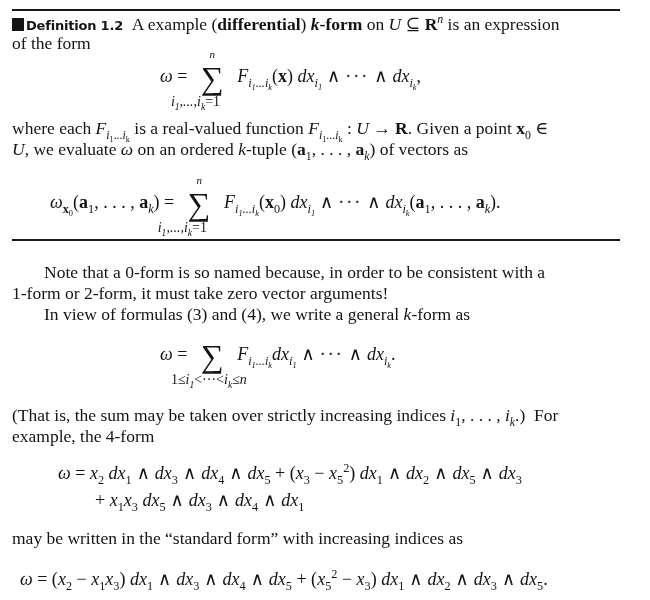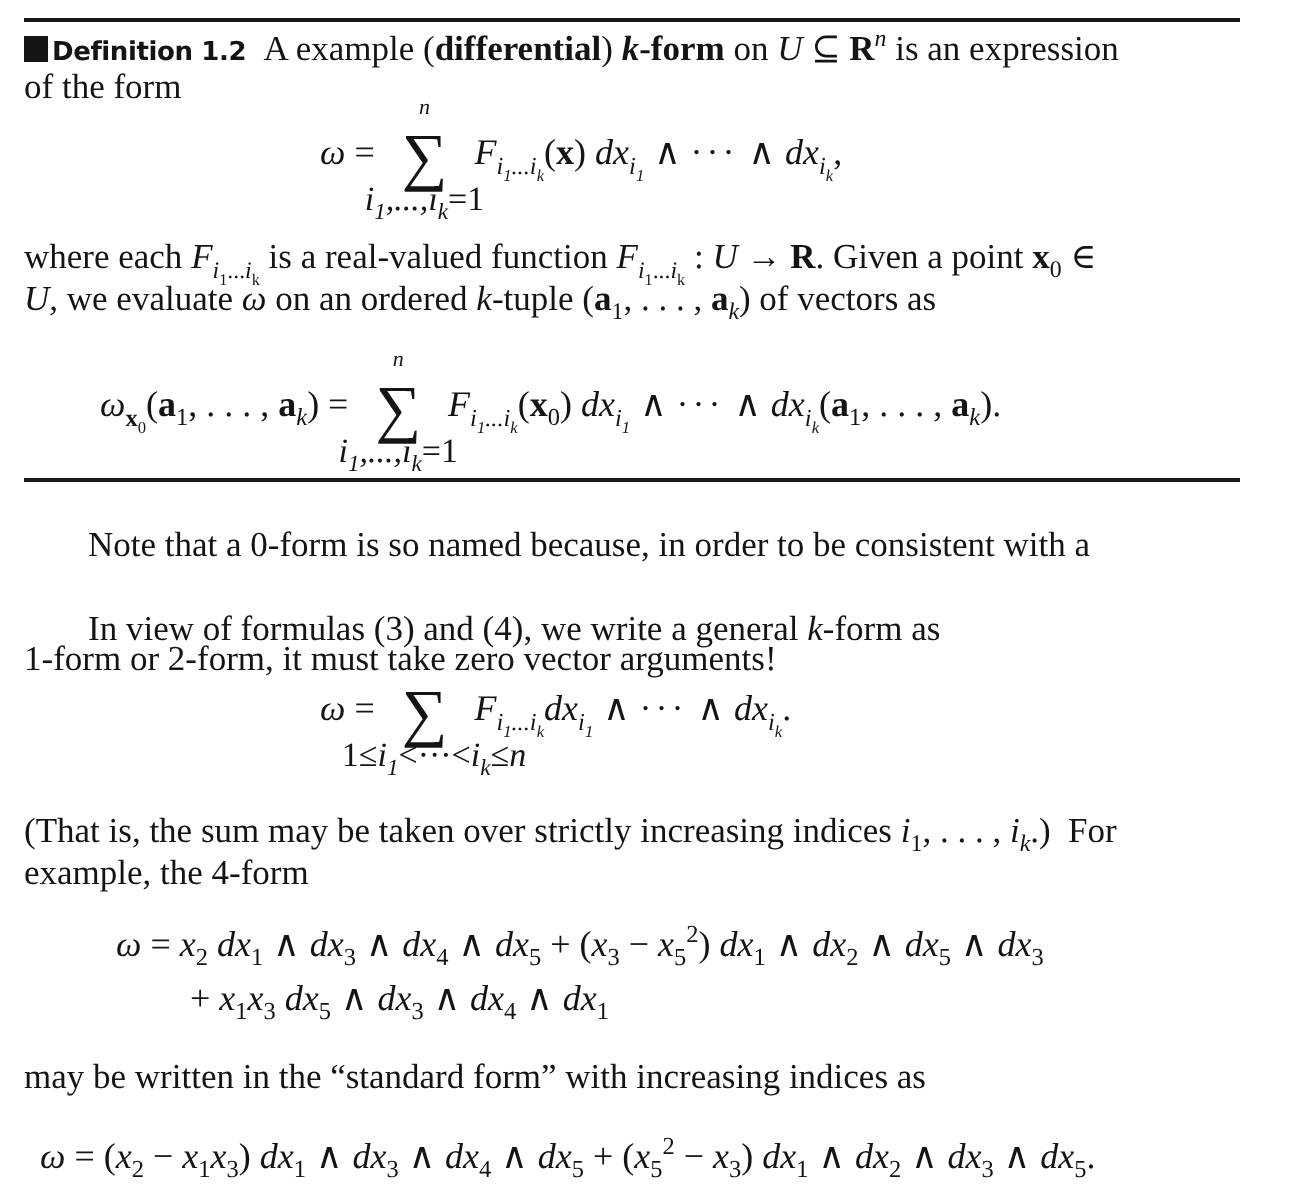--- a/index.html
+++ b/index.html
@@ -22,21 +22,21 @@
   b, .b { font-weight: bold; }
   i, .it { font-style: italic; }
   sub, sup { font-size: 0.68em; line-height: 0; }
   .line { font-size: 17.5px; }
 
   .eq { font-size: 18px; font-style: italic; }
   .eq .up { font-style: normal; }
   .sigma-wrap { display: inline-block; position: relative; text-align: center; vertical-align: middle; }
   .sigma { font-style: normal; font-size: 32px; line-height: 1; }
   .sig-top { position: absolute; left: 0; right: 0; top: -14px; font-size: 11px; text-align: center; font-style: italic; }
-  .sig-bot { position: absolute; left: -30px; right: -30px; bottom: -16px; font-size: 17px; text-align: center; font-style: italic; }
+  .sig-bot { position: absolute; left: -30px; right: -30px; bottom: -16px; font-size: 14px; text-align: left; font-style: italic; }
   .wedge { font-style: normal; margin: 0 5px; }
   .dots { font-style: normal; letter-spacing: 2px; }
 </style>
 </head>
 <body>
 
 <div class="rule rule-top"></div>
 
 <div class="abs line" style="left:12px; top:14px;">
   <span class="defhead"><span class="square"></span><span>Definition 1.2</span></span>
@@ -59,21 +59,21 @@
 
 <div class="abs eq" style="left:50px; top:188px;">
   ω<sub><b class="up">x</b><sub class="up">0</sub></sub><span class="up">(<b>a</b><sub>1</sub>, . . . , <b>a</b><sub><i>k</i></sub>) =</span>&nbsp;&nbsp;
   <span class="sigma-wrap"><span class="sig-top">n</span><span class="sigma">∑</span><span class="sig-bot">i<sub>1</sub>,...,i<sub>k</sub><span style="font-style:normal">=1</span></span></span>
   &nbsp;&nbsp;F<sub>i<sub>1</sub>...i<sub>k</sub></sub><span class="up">(<b>x</b><sub>0</sub>)</span> dx<sub>i<sub>1</sub></sub><span class="wedge">∧</span><span class="dots">···</span><span class="wedge">∧</span>dx<sub>i<sub>k</sub></sub><span class="up">(<b>a</b><sub>1</sub>, . . . , <b>a</b><sub><i>k</i></sub>).</span>
 </div>
 
 <div class="rule rule-bottom"></div>
 
 <div class="abs line" style="left:44px; top:262px;font-family:Liberation Serif, serif;">Note that a 0-form is so named because, in order to be consistent with a</div>
-<div class="abs line" style="left:12px; top:283px;margin-top:36px;">1-form or 2-form, it must take zero vector arguments!</div>
+<div class="abs line" style="left:12px; top:283px;">1-form or 2-form, it must take zero vector arguments!</div>
 <div class="abs line" style="left:44px; top:304px;">
   In view of formulas (3) and (4), we write a general <i>k</i>-form as
 </div>
 
 <div class="abs eq" style="left:160px; top:340px;">
   <span>ω</span> <span class="up">=</span>&nbsp;&nbsp;
   <span class="sigma-wrap"><span class="sigma">∑</span><span class="sig-bot"><span class="up">1≤</span>i<sub>1</sub><span class="up">&lt;···&lt;</span>i<sub>k</sub><span class="up">≤</span>n</span></span>
   &nbsp;&nbsp;F<sub>i<sub>1</sub>...i<sub>k</sub></sub>dx<sub>i<sub>1</sub></sub><span class="wedge">∧</span><span class="dots">···</span><span class="wedge">∧</span>dx<sub>i<sub>k</sub></sub><span class="up">.</span>
 </div>
 

